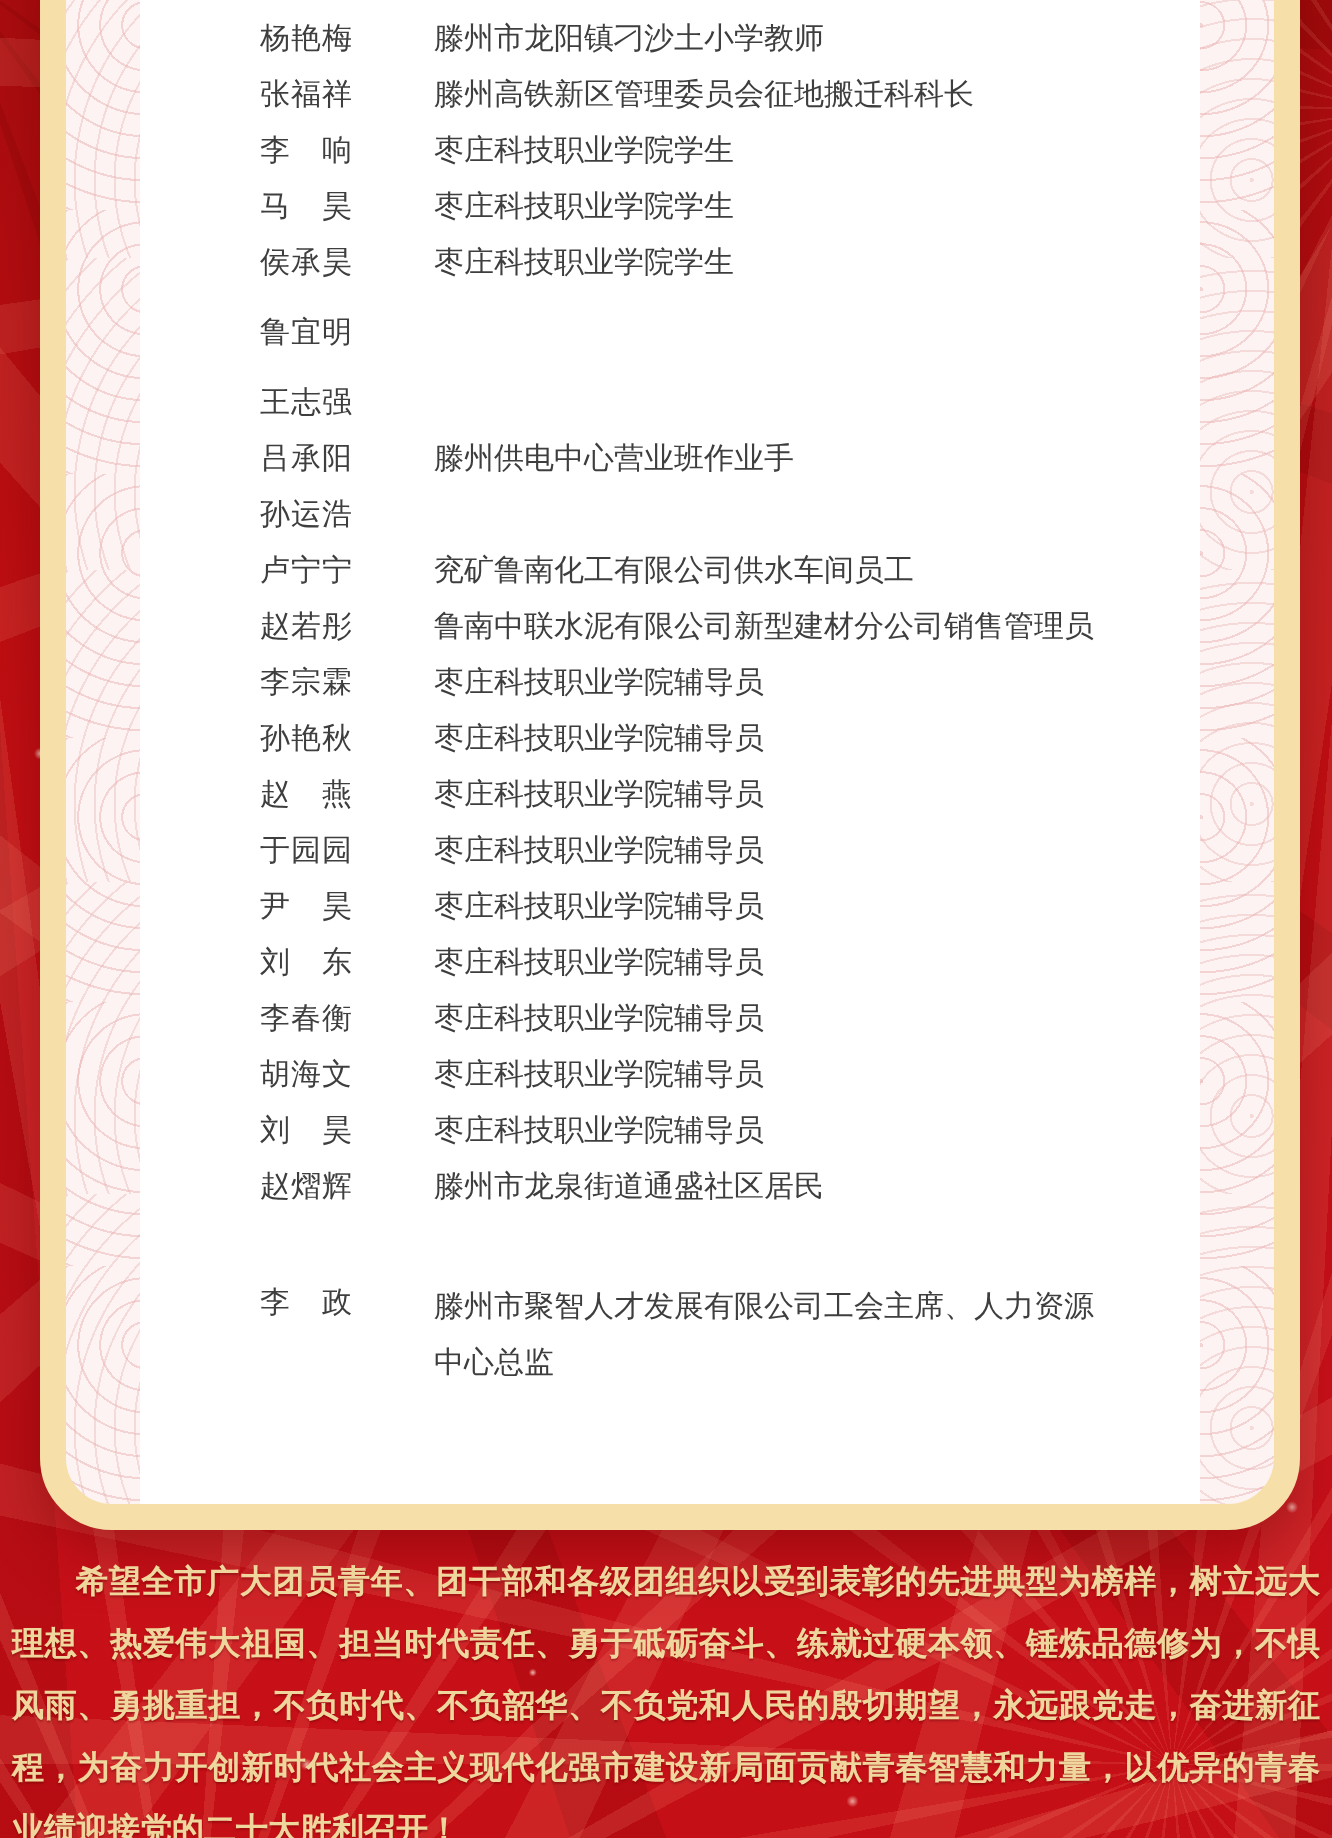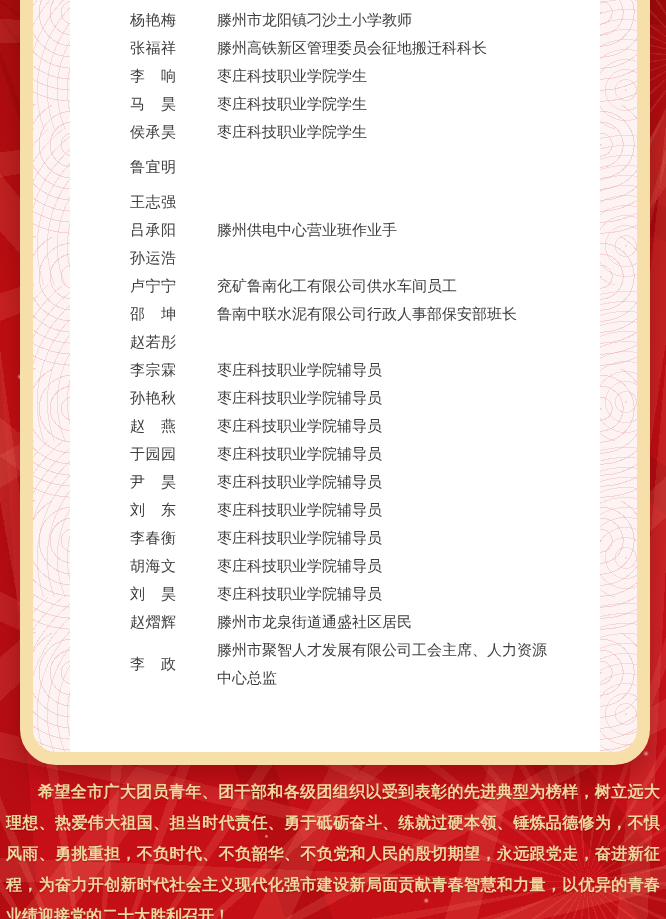--- a/index.html
+++ b/index.html
@@ -47,21 +47,21 @@
     color:#3e3e3e;font-size:15px;
   }
   .group + .group{margin-top:7px;}
   .row{display:flex;align-items:center;line-height:28px;gap:12px;}
   .pname{
     flex:0 0 46px;
     text-align:justify;text-align-last:justify;
     letter-spacing:0;
   }
   .porg{margin-left:29px;white-space:nowrap;}
-  .porg.wrap{white-space:normal;max-width:338px;}
+  .porg.wrap{white-space:normal;max-width:338px;margin-top:32px;}
   
   .closing{
     position:absolute;left:0;right:0;top:776px;
     padding:0 6px;
     color:#eed69c;
     font-size:16px;line-height:31px;font-weight:bold;
     text-align:justify;text-indent:2em;
     text-shadow:0 1px 1px rgba(90,0,0,.35);
     font-family:"Liberation Sans",sans-serif;
   }
@@ -111,25 +111,22 @@
             <span class="porg">滕州供电中心营业班作业手</span>
           </div>
           <div class="row">
             <span class="pname">孙运浩</span>
           </div>
           <div class="row">
             <span class="pname">卢宁宁</span>
             <span class="porg">兖矿鲁南化工有限公司供水车间员工</span>
           </div>
           <div class="row">
-            <span class="pname">邵坤</span>
-            <span class="porg">鲁南中联水泥有限公司行政人事部保安部班长</span>
-          </div>
-          <div class="row">
             <span class="pname">赵若彤</span>
+            <span class="porg">鲁南中联水泥有限公司新型建材分公司销售管理员</span>
           </div>
           <div class="row">
             <span class="pname">李宗霖</span>
             <span class="porg">枣庄科技职业学院辅导员</span>
           </div>
           <div class="row">
             <span class="pname">孙艳秋</span>
             <span class="porg">枣庄科技职业学院辅导员</span>
           </div>
           <div class="row">

